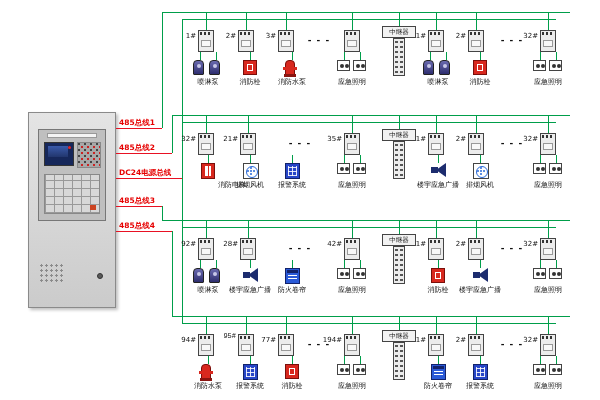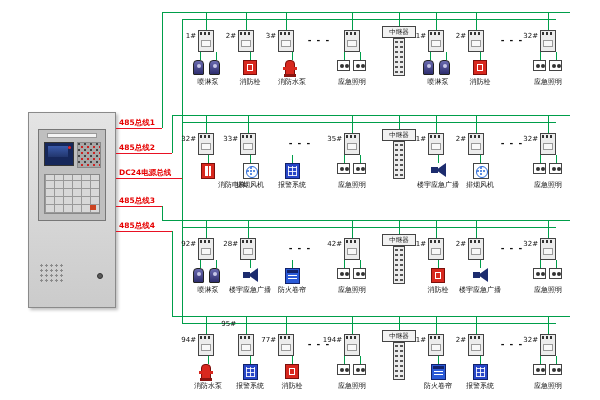--- a/index.html
+++ b/index.html
@@ -163,21 +163,21 @@
       <div class="wv" style="left: 540px; top: 52px; width: 1px; height: 8px;"></div>
       <div class="dev light" style="left: 533px; top: 60px;"></div>
       <div class="wv" style="left: 556px; top: 52px; width: 1px; height: 8px;"></div>
       <div class="dev light" style="left: 549px; top: 60px;"></div>
       <div class="lbl dlab" style="left: 524px; top: 78px; width: 48px;">应急照明</div>
       <div class="wv" style="left: 206px; top: 115px; width: 1px; height: 18px;"></div>
       <div class="module" style="left: 198px; top: 133px; width: 16px; height: 22px;"></div>
       <div class="lbl mlab" style="left: 176px; top: 135px; width: 20px;">32#</div>
       <div class="wv" style="left: 248px; top: 115px; width: 1px; height: 18px;"></div>
       <div class="module" style="left: 240px; top: 133px; width: 16px; height: 22px;"></div>
-      <div class="lbl mlab" style="left: 218px; top: 135px; width: 20px;">33#</div>
+      <div class="lbl mlab" style="left: 218px; top: 135px; width: 20px;">21#</div>
       <div class="wv" style="left: 352px; top: 115px; width: 1px; height: 18px;"></div>
       <div class="module" style="left: 344px; top: 133px; width: 16px; height: 22px;"></div>
       <div class="lbl mlab" style="left: 322px; top: 135px; width: 20px;">35#</div>
       <div class="lbl dots" style="left: 288px; top: 139px; width: 24px;">- - -</div>
       <div class="wv" style="left: 208px; top: 155px; width: 1px; height: 8px;"></div>
       <div class="dev elevator" style="left: 201px; top: 163px;"></div>
       <div class="lbl dlab" style="left: 184px; top: 181px; width: 48px; padding-left: 34px;">消防电梯</div>
       <div class="wv" style="left: 250px; top: 155px; width: 1px; height: 8px;"></div>
       <div class="dev fan" style="left: 243px; top: 163px;"></div>
       <div class="lbl dlab" style="left: 226px; top: 181px; width: 48px;">排烟风机</div>
@@ -261,21 +261,21 @@
       <div class="wv" style="left: 540px; top: 260px; width: 1px; height: 8px;"></div>
       <div class="dev light" style="left: 533px; top: 268px;"></div>
       <div class="wv" style="left: 556px; top: 260px; width: 1px; height: 8px;"></div>
       <div class="dev light" style="left: 549px; top: 268px;"></div>
       <div class="lbl dlab" style="left: 524px; top: 286px; width: 48px;">应急照明</div>
       <div class="wv" style="left: 206px; top: 316px; width: 1px; height: 18px;"></div>
       <div class="module" style="left: 198px; top: 334px; width: 16px; height: 22px;"></div>
       <div class="lbl mlab" style="left: 176px; top: 336px; width: 20px;">94#</div>
       <div class="wv" style="left: 246px; top: 316px; width: 1px; height: 18px;"></div>
       <div class="module" style="left: 238px; top: 334px; width: 16px; height: 22px;"></div>
-      <div class="lbl mlab" style="left: 216px; top: 320px; width: 20px;">95#</div>
+      <div class="lbl mlab" style="left: 216px; top: 332px; width: 20px; font-family: Liberation Mono, monospace;">95#</div>
       <div class="wv" style="left: 286px; top: 316px; width: 1px; height: 18px;"></div>
       <div class="module" style="left: 278px; top: 334px; width: 16px; height: 22px;"></div>
       <div class="lbl mlab" style="left: 256px; top: 336px; width: 20px;">77#</div>
       <div class="wv" style="left: 352px; top: 316px; width: 1px; height: 18px;"></div>
       <div class="module" style="left: 344px; top: 334px; width: 16px; height: 22px;"></div>
       <div class="lbl mlab" style="left: 322px; top: 336px; width: 20px;">194#</div>
       <div class="lbl dots" style="left: 307px; top: 340px; width: 24px;">- - -</div>
       <div class="wv" style="left: 208px; top: 356px; width: 1px; height: 8px;"></div>
       <div class="dev fire-pump" style="left: 201px; top: 364px;"></div>
       <div class="lbl dlab" style="left: 184px; top: 382px; width: 48px;">消防水泵</div>

